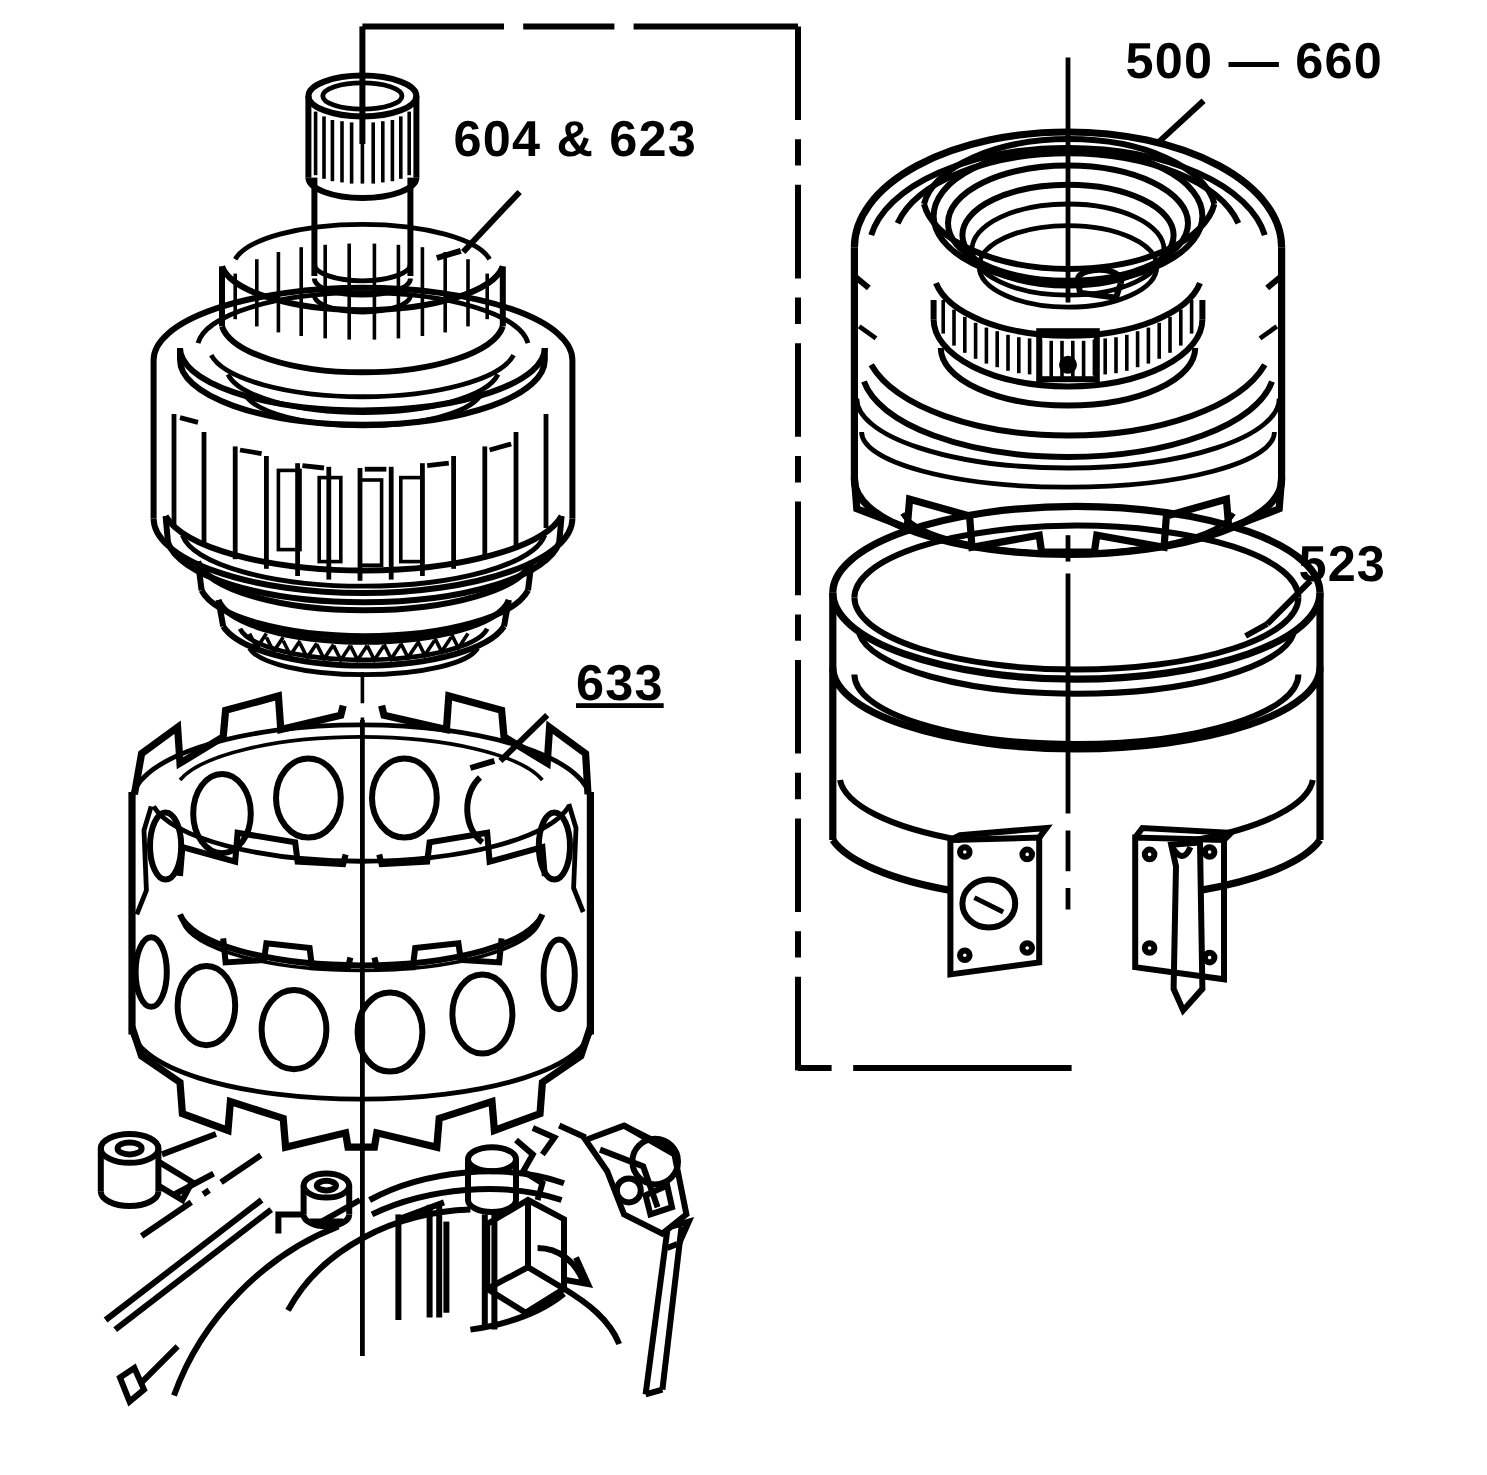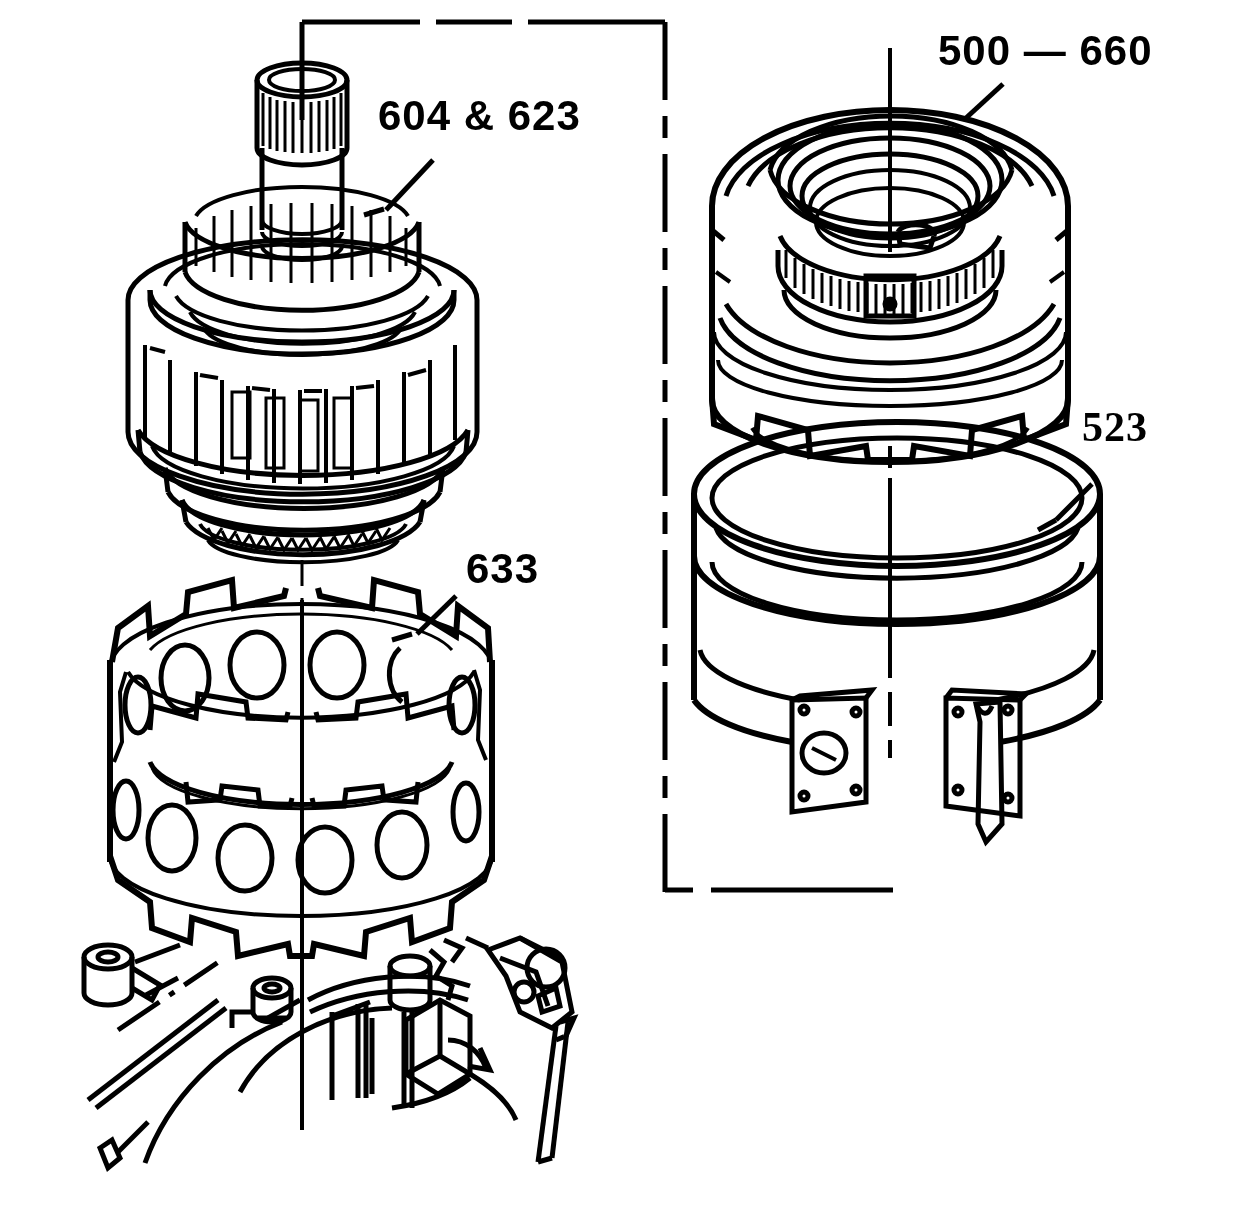--- a/index.html
+++ b/index.html
@@ -18,22 +18,22 @@
     font-family:"Liberation Sans", sans-serif;
     font-weight:bold;
     font-size:42px;
     letter-spacing:1px;
     white-space:nowrap;
     line-height:1;
     color:#000;
   }
   #lbl-604{left:378px;top:95px;text-align:center;}
   #lbl-500{left:938px;top:30px;}
-  #lbl-633{left:466px;top:548px;}
-  #lbl-523{left:1082px;top:406px;font-family:Liberation Serif, serif;}
+  #lbl-633{left:480px;top:548px;text-decoration:underline;}
+  #lbl-523{left:1082px;top:449px;}
 </style>
 </head>
 <body>
 
 <div id="stage">
 <svg width="1239" height="1229" viewBox="0 0 1239 1229" xmlns="http://www.w3.org/2000/svg">
   <rect x="0" y="0" width="1239" height="1229" fill="#ffffff"></rect>
 
   <g fill="none" stroke="#000" stroke-width="5" stroke-linecap="butt" stroke-linejoin="miter">
 

